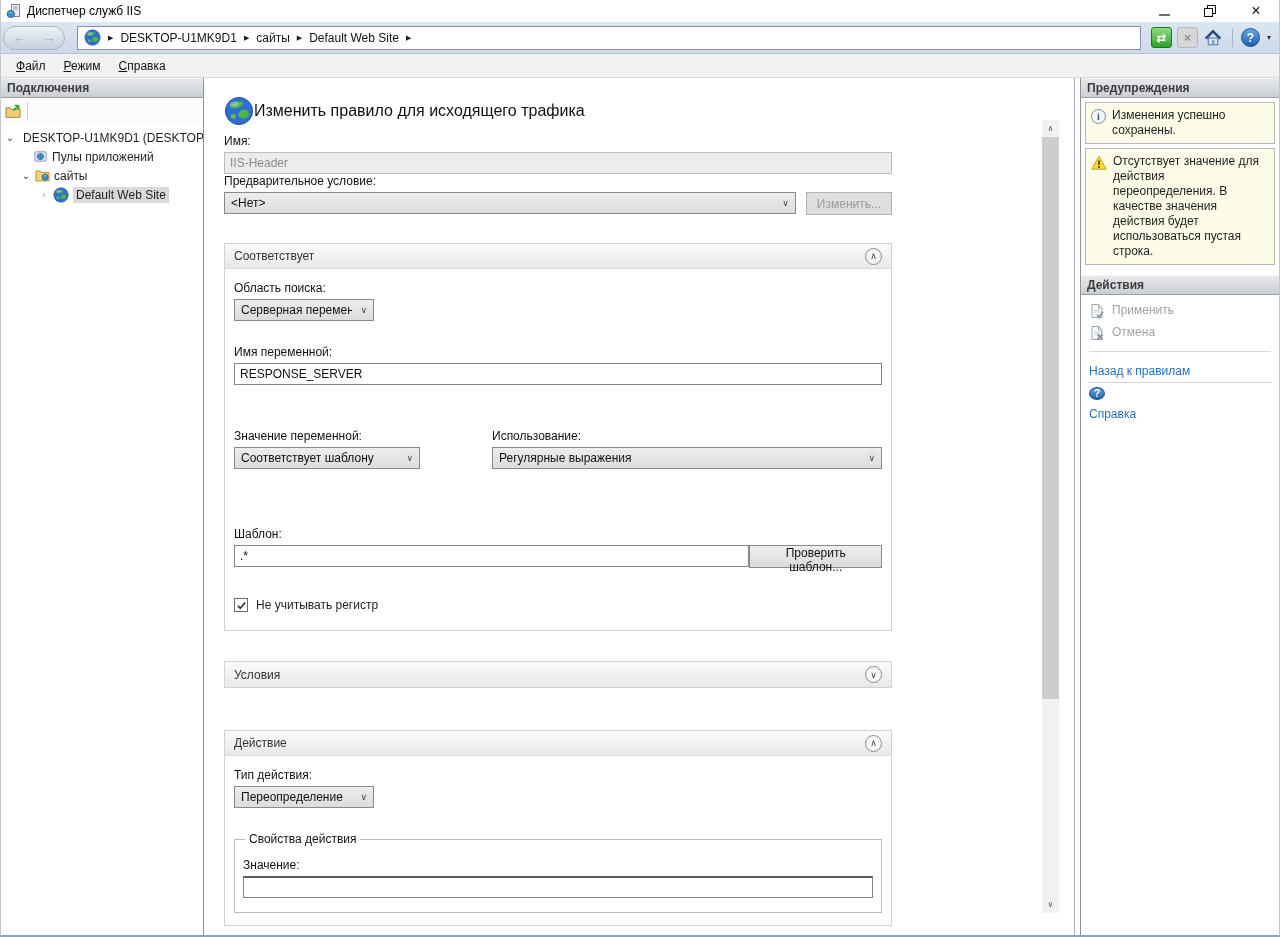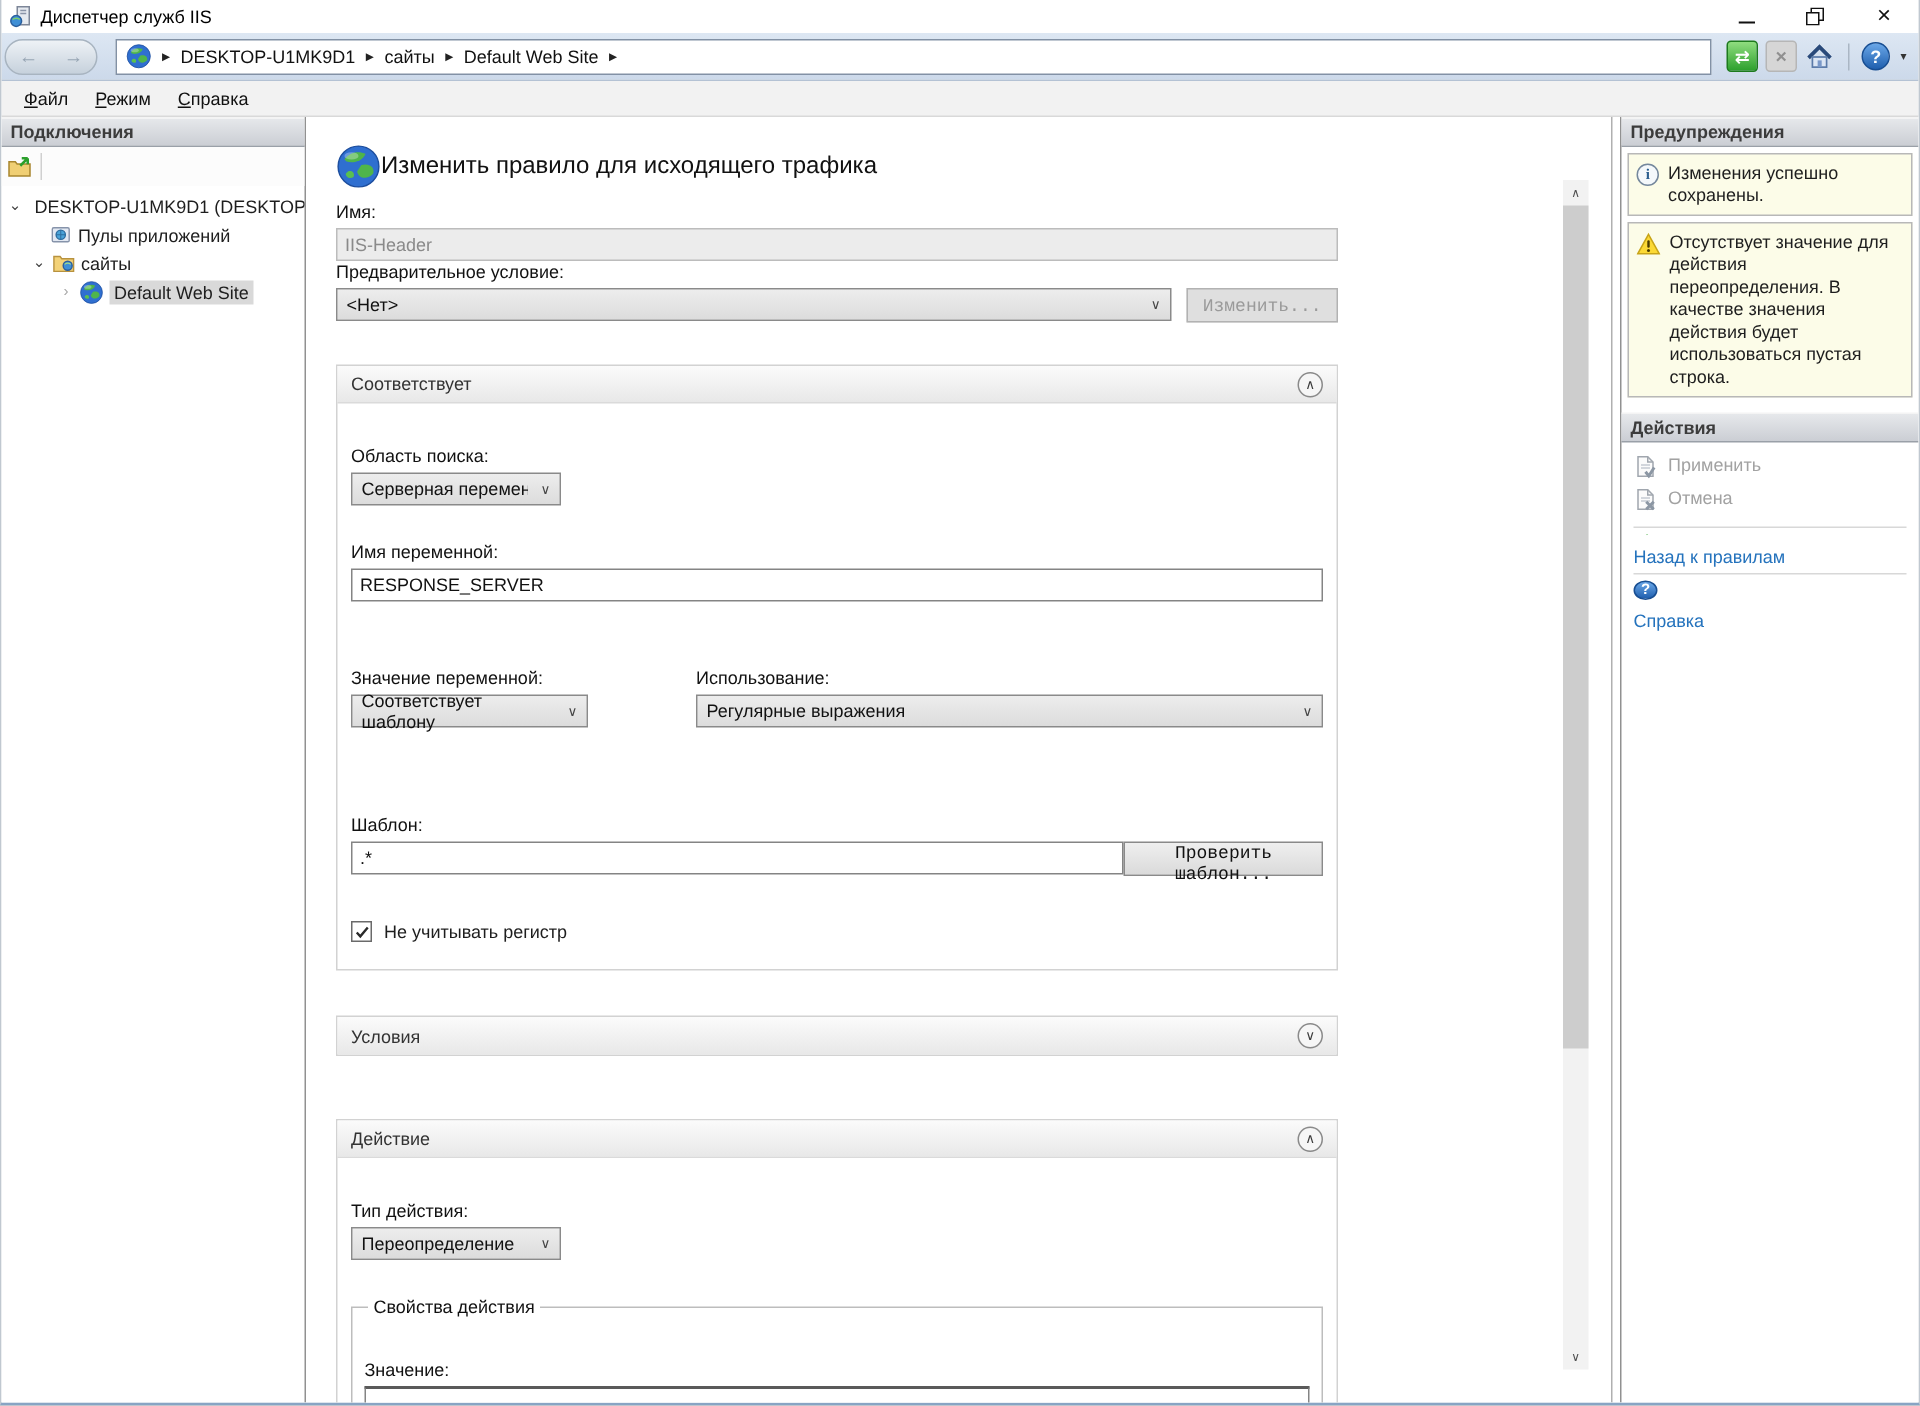--- a/index.html
+++ b/index.html
@@ -48,21 +48,21 @@
   
   .main-panel { flex:1; position:relative; background:#fff; border-right:1px solid #b0b0b0; }
   .page { margin:18px 0 0 20px; width:668px; }
   .page-head { display:flex; align-items:center; }
   .page-title { font-size:16px; font-weight:normal; color:#111; }
   label.fld { display:block; font-size:12px; color:#111; margin-bottom:4px; }
   .txt { height:22px; border:1px solid #848484; background:#fff; font-family:inherit; font-size:12px; padding:0 5px; color:#111; width:100%; }
   .txt:disabled { background:#ececec; color:#8a8a8a; border-color:#bcbcbc; }
   .combo { height:22px; background:linear-gradient(180deg,#ededed,#dcdcdc); border:1px solid #8a8a8a; display:flex; align-items:center; justify-content:space-between; padding:0 6px; font-size:12px; color:#111; }
   .combo .dd { font-size:9px; color:#444; margin-left:8px; }
-  .btn { height:23px; background:linear-gradient(180deg,#efefef,#dadada); border:1px solid #8a8a8a; font-family:Liberation Mono, monospace; font-size:12px; color:#111; padding:0 10px; }
+  .btn { height:23px; background:linear-gradient(180deg,#efefef,#dadada); border:1px solid #8a8a8a; font-family:Liberation Sans, sans-serif; font-size:12px; color:#111; padding:0 10px; }
   .btn:disabled { color:#9a9a9a; border-color:#b2b2b2; background:#dfdfdf; }
   .section { border:1px solid #d2d2d2; margin-top:0; }
   .section-header { height:25px; background:linear-gradient(180deg,#fbfbfb,#e8e8e8); border-bottom:1px solid #dadada; display:flex; align-items:center; justify-content:space-between; padding:0 9px; color:#333; }
   .circle-btn { width:17px; height:17px; border-radius:50%; border:1px solid #8a8a8a; background:#f6f6f6; color:#3c3c3c; font-size:9px; display:flex; align-items:center; justify-content:center; }
   .section-body { padding:8px 9px 12px 9px; }
   .checkrow { display:flex; align-items:center; gap:8px; }
   .checkbox { width:14px; height:14px; border:1px solid #6a6a6a; background:#fff; display:flex; align-items:center; justify-content:center; flex:none; }
   .checkbox svg { display:block; }
   fieldset.grp { border:1px solid #bdbdbd; padding:8px 8px 14px 8px; }
   fieldset.grp legend { font-size:12px; color:#111; padding:0 4px; margin-left:2px; }
@@ -76,21 +76,21 @@
   .right-panel { width:199px; border-left:1px solid #919191; display:flex; flex-direction:column; background:#fff; }
   .alerts { padding:4px 4px 6px 4px; }
   .alert { background:#fcfce8; border:1px solid #b8b8b8; display:flex; gap:6px; padding:5px 5px; margin-bottom:4px; font-size:12px; line-height:15px; color:#1e1e1e; }
   .alert .aicon { flex:none; margin-top:1px; }
   .icon-info { width:15px; height:15px; border-radius:50%; background:#f4f8fb; border:1px solid #74879c; color:#2b5e8e; font-size:10px; font-weight:bold; font-family:"Liberation Serif",serif; display:flex; align-items:center; justify-content:center; }
   .actions-list { padding:8px 8px 0 8px; }
   .action-row { height:22px; display:flex; align-items:flex-start; gap:7px; font-size:12px; }
   .action-row.disabled { color:#a2a2a2; }
   .action-row.link { color:#2573bd;flex-direction:column; }
   .action-sep { border-top:1px solid #d8d8d8; margin:4px 0; }
-  .mt4{margin-top:20px}.mt8{margin-top:8px}.mt24{margin-top:24px}.mt28{margin-top:28px}.mt36{}
+  .mt4{margin-top:4px}.mt8{margin-top:8px}.mt24{margin-top:24px}.mt28{margin-top:28px}.mt36{}
   .mt44{margin-top:44px}
   .row { display:flex; }
   .hidden-defs { position:absolute; width:0; height:0; overflow:hidden; }
 </style>
 </head>
 <body>
 
 <svg class="hidden-defs" aria-hidden="true">
   <defs>
     <symbol id="globe" viewBox="0 0 32 32">
@@ -287,21 +287,21 @@
               <span style="overflow:hidden;white-space:nowrap;">Серверная переменн</span>
               <span class="dd">∨</span>
             </div>
 
             <label class="fld mt24">Имя переменной:</label>
             <input class="txt" value="RESPONSE_SERVER" style="">
 
             <div class="row mt44" style="gap:72px;">
               <div>
                 <label class="fld">Значение переменной:</label>
-                <div class="combo" style="width:158px;">
+                <div class="combo" style="width:186px;">
                   <span>Соответствует шаблону</span>
                   <span class="dd">∨</span>
                 </div>
               </div>
               <div style="flex:1;">
                 <label class="fld">Использование:</label>
                 <div class="combo">
                   <span>Регулярные выражения</span>
                   <span class="dd">∨</span>
                 </div>

